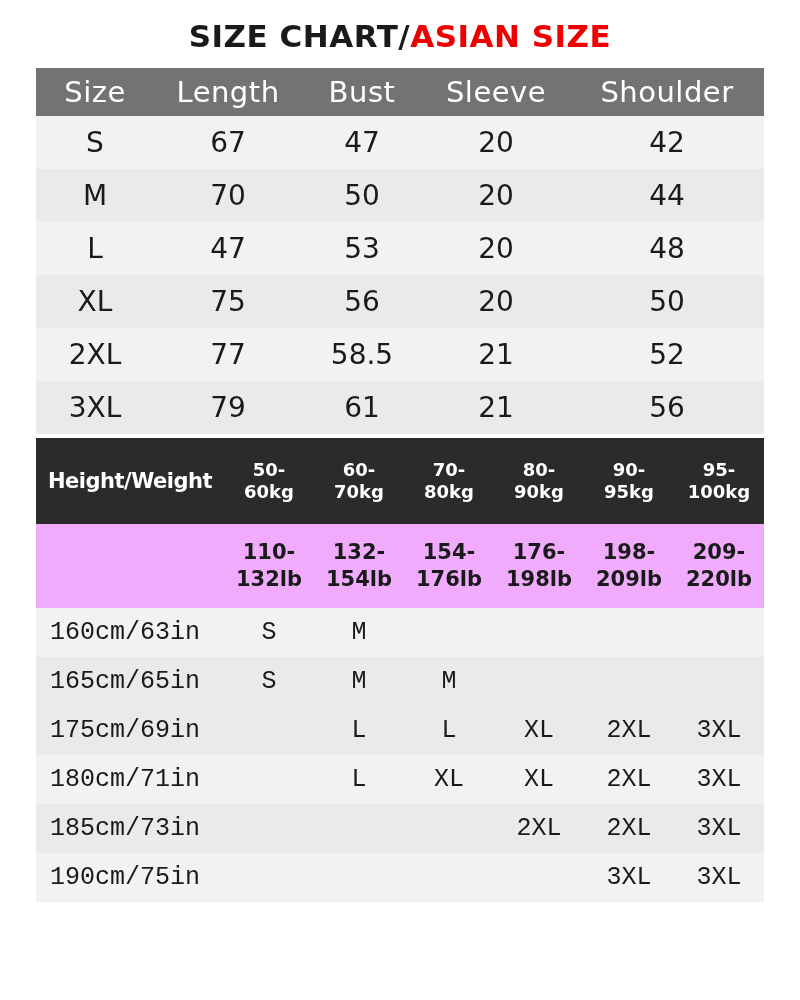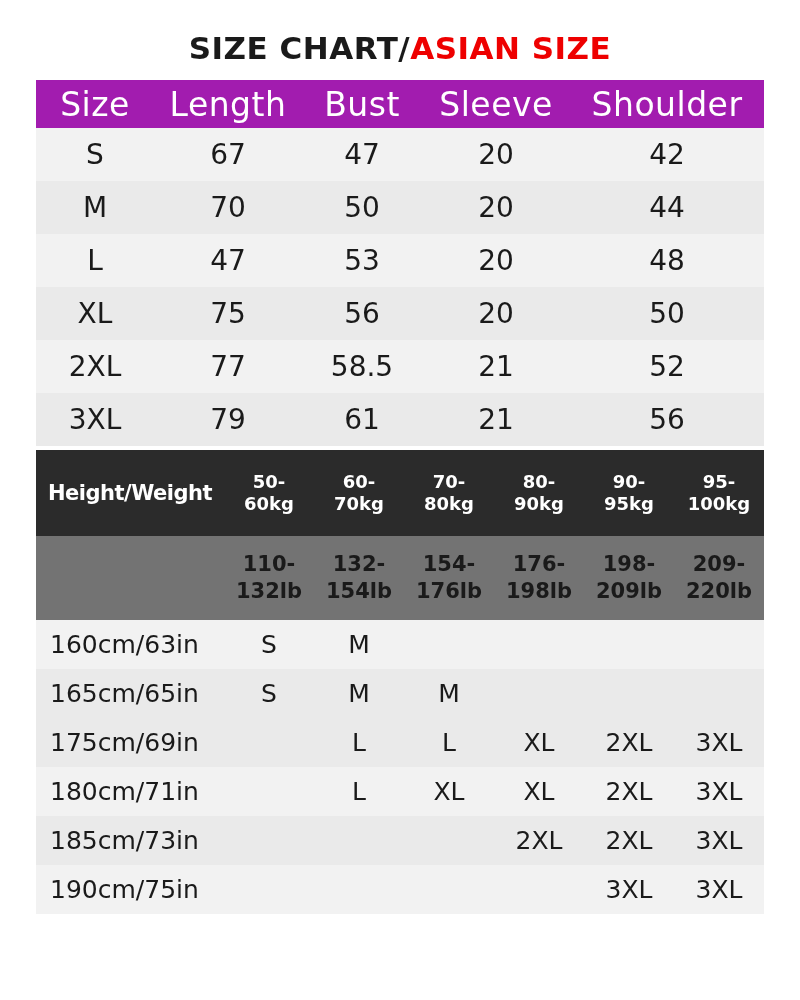--- a/index.html
+++ b/index.html
@@ -13,21 +13,21 @@
     font-family: "DejaVu Sans", "Liberation Sans", sans-serif;
     color: #111111;
     overflow: hidden;
   }
 
   .page {
     width: 800px;
     height: 812px;
     position: relative;
     box-sizing: border-box;
-    padding: 16px;
+    padding: 4px;
   }
 
   
   .title {
     text-align: center;
     font-weight: bold;
     font-size: 31px;
     letter-spacing: 0.5px;
     padding-top: 14px;
     padding-bottom: 14px;
@@ -46,23 +46,23 @@
   td, th {
     padding: 0;
     margin: 0;
     text-align: center;
     vertical-align: middle;
     font-weight: normal;
   }
 
   
   .size-table .hdr td {
-    background: #a21caf;
+    background: #737373;
     color: #ffffff;
-    font-size: 33px;
+    font-size: 29px;
     height: 48px;
     letter-spacing: 0.5px;
   }
   .size-table td {
     font-size: 28px;
     height: 53px;
     color: #1a1a1a;
   }
   .size-table tr.row-a td { background: #f2f2f2; }
   .size-table tr.row-b td { background: #eaeaea; }
@@ -82,37 +82,38 @@
   .hw-table .band td.label-cell {
     font-size: 21px;
     letter-spacing: -0.5px;
     white-space: nowrap;
   }
   .hw-table .band td .l1,
   .hw-table .band td .l2 {
     display: block;
   }
   .hw-table .lb td {
-    background: #737373;
+    background: #f0abfc;
     color: #1a1a1a;
     font-size: 21px;
     font-weight: bold;
     height: 84px;
     line-height: 1.3;
   }
   .hw-table .lb td .l1,
   .hw-table .lb td .l2 {
     display: block;
   }
 
   
   .matrix-table td {
     font-size: 25px;
     height: 49px;
     color: #1a1a1a;
+    font-family: Liberation Mono, monospace;
   }
   .matrix-table td.h-label {
     font-size: 25px;
     text-align: left;
     padding-left: 14px;
     white-space: nowrap;
   }
   .matrix-table tr.row-a td { background: #f2f2f2; }
   .matrix-table tr.row-b td { background: #eaeaea; }
 </style>

